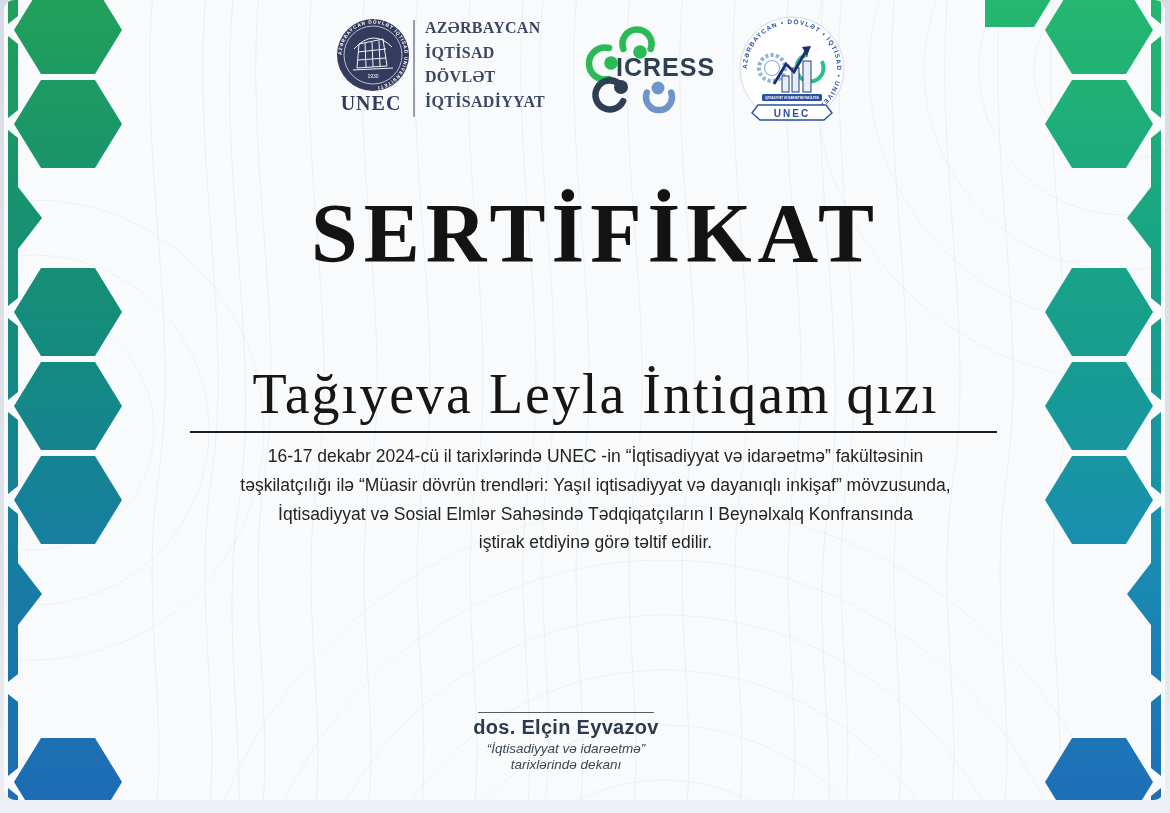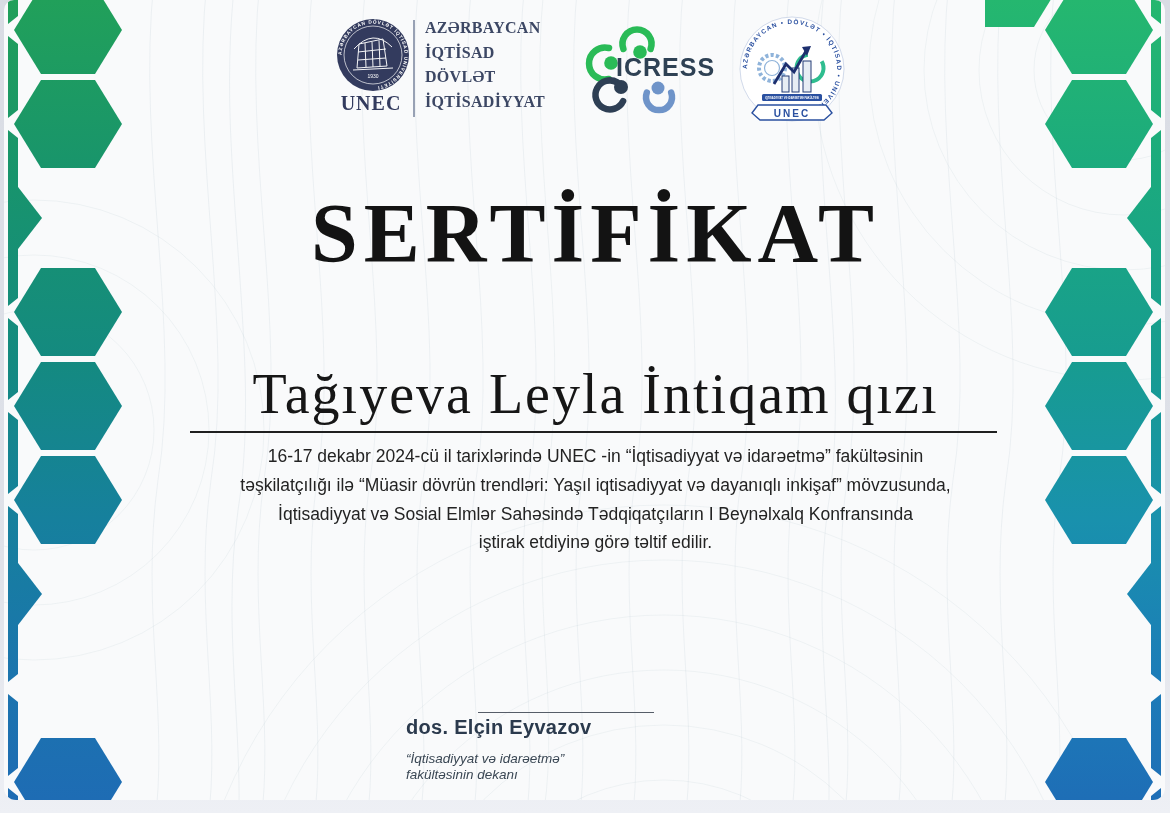--- a/index.html
+++ b/index.html
@@ -46,25 +46,25 @@
   .name{
     position:absolute;left:11px;top:364px;width:1161px;text-align:center;
     font-family:"Liberation Serif",serif;font-size:56px;letter-spacing:2px;
     color:#161616;line-height:1.1;
   }
   .name-underline{position:absolute;left:186px;top:431px;width:807px;height:2px;background:#1f1f1f;}
   .body-text{
     position:absolute;left:11px;top:442px;width:1161px;text-align:center;
     font-size:17.5px;line-height:28.8px;color:#232323;
   }
-  .sig-block{position:absolute;left:402px;top:712px;width:320px;}
+  .sig-block{position:absolute;left:402px;top:712px;width:320px;text-align:center;}
   .sig-line{width:176px;margin:0 auto 3px auto;border-top:1.6px solid #565d68;}
   .sig-name{font-size:20px;font-weight:bold;color:#2b3a4d;letter-spacing:0.3px;}
   .sig-role{font-size:13.5px;font-style:italic;color:#3a4754;line-height:15.5px;}
-  .sig-role.first{margin-top:12px;}
+  .sig-role.first{margin-top:2px;}
 </style>
 </head>
 <body>
 
 <div class="frame">
   <div class="cert">
 
     <svg class="bg-svg" width="1161" height="800" viewBox="0 0 1161 800">
       <defs>
         <path id="wave" d="M0,-20 C -18,150 28,330 4,480 C -14,610 16,720 0,830" fill="none"></path>
@@ -253,17 +253,17 @@
       <div>16-17 dekabr 2024-cü il tarixlərində UNEC -in “İqtisadiyyat və idarəetmə” fakültəsinin</div>
       <div>təşkilatçılığı ilə “Müasir dövrün trendləri: Yaşıl iqtisadiyyat və dayanıqlı inkişaf” mövzusunda,</div>
       <div>İqtisadiyyat və Sosial Elmlər Sahəsində Tədqiqatçıların I Beynəlxalq Konfransında</div>
       <div>iştirak etdiyinə görə təltif edilir.</div>
     </div>
 
     <div class="sig-block">
       <div class="sig-line"></div>
       <div class="sig-name">dos. Elçin Eyvazov</div>
       <div class="sig-role first">“İqtisadiyyat və idarəetmə”</div>
-      <div class="sig-role">fakültəsinin dekanı</div>
+      <div class="sig-role">tarixlərində dekanı</div>
     </div>
 
   </div>
 </div>
 
 </body></html>

